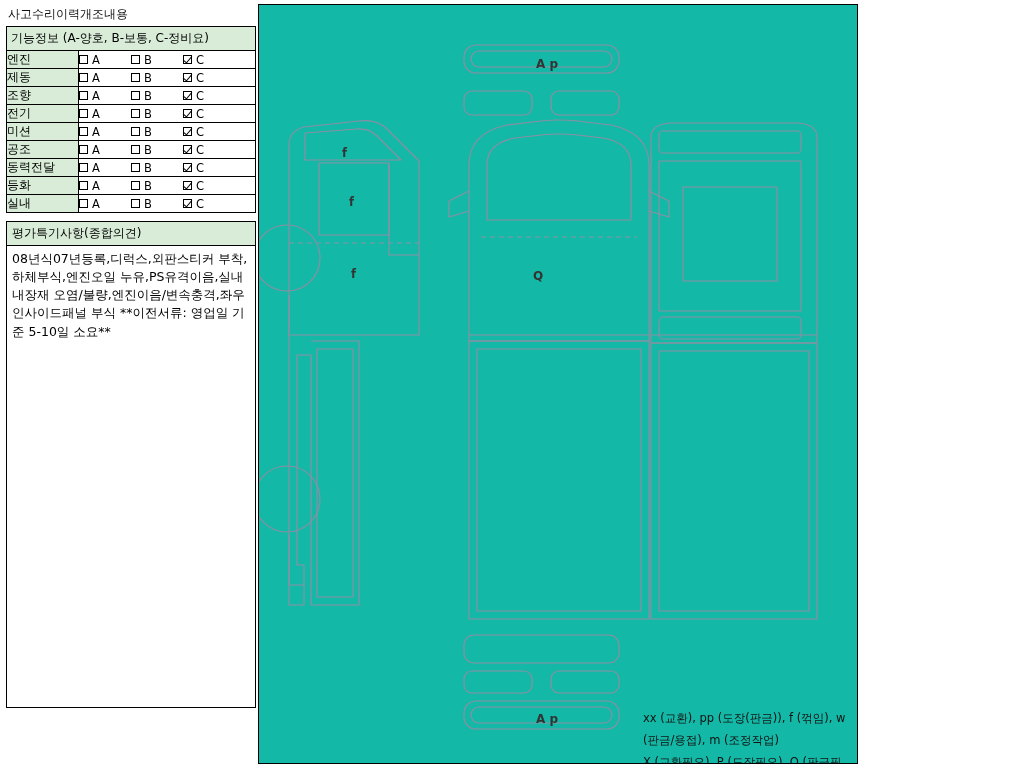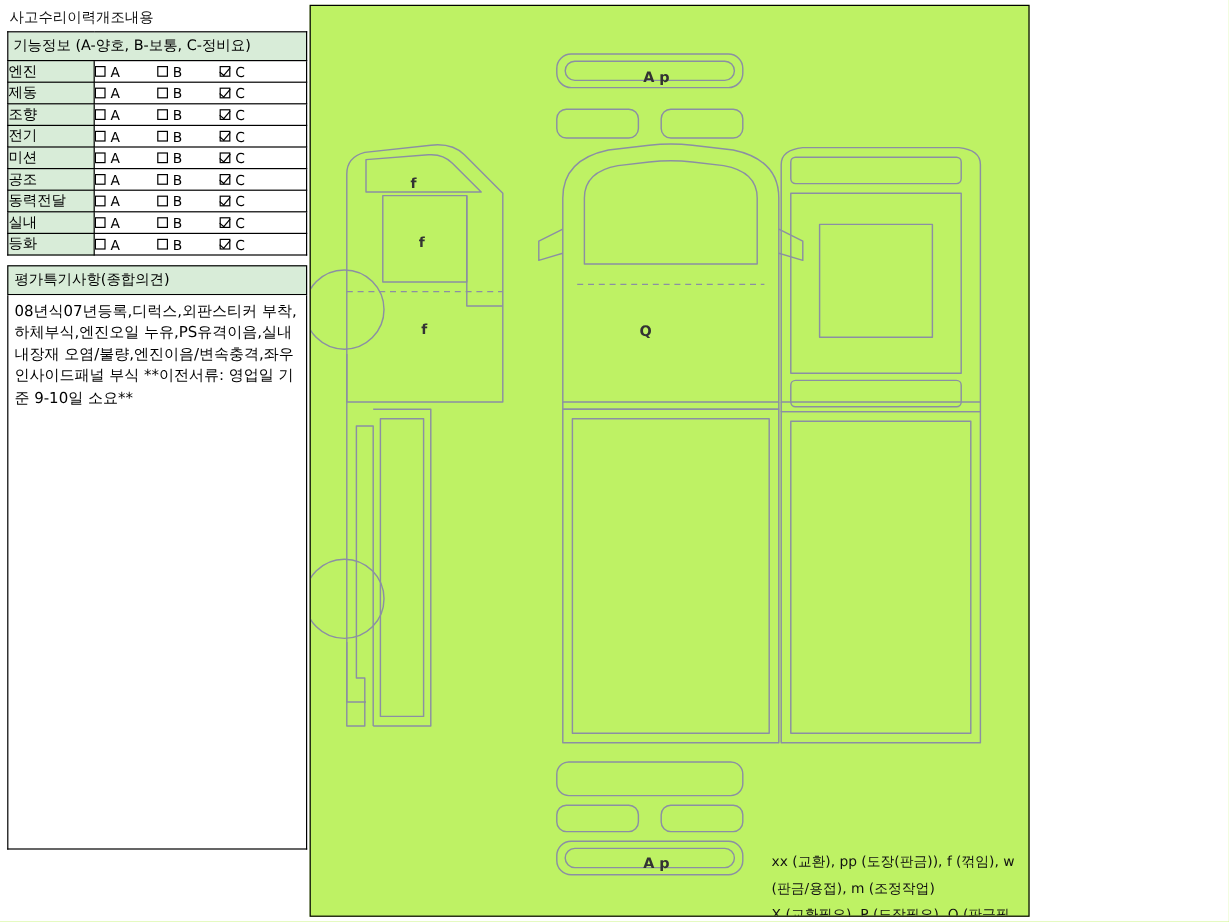--- a/index.html
+++ b/index.html
@@ -88,21 +88,21 @@
     word-break:break-all;
     overflow:hidden;
   }
 
   
   .right {
     position:absolute;
     left:258px; top:4px;
     width:600px; height:760px;
     border:1px solid #000;
-    background:#bef264;
+    background:#14b8a6;
     overflow:hidden;
   }
   .diagram { position:absolute; left:0; top:0; width:760px; height:760px; }
 
   .mark {
     position:absolute;
     font-size:12px;
     font-weight:bold;
     color:#333;
     white-space:nowrap;
@@ -267,41 +267,41 @@
                 </span>
             <span class="opt">
                   <span class="box checked"></span>
                   <span>C</span>
                 </span>
           </div>
         </td>
       </tr>
 
       <tr>
+        <td class="lbl-cell">등화</td>
+        <td class="opt-cell">
+          <div class="opts">
+            <span class="opt">
+                  <span class="box"></span>
+                  <span>A</span>
+                </span>
+            <span class="opt">
+                  <span class="box"></span>
+                  <span>B</span>
+                </span>
+            <span class="opt">
+                  <span class="box checked"></span>
+                  <span>C</span>
+                </span>
+          </div>
+        </td>
+      </tr>
+
+      <tr>
         <td class="lbl-cell">실내</td>
-        <td class="opt-cell">
-          <div class="opts">
-            <span class="opt">
-                  <span class="box"></span>
-                  <span>A</span>
-                </span>
-            <span class="opt">
-                  <span class="box"></span>
-                  <span>B</span>
-                </span>
-            <span class="opt">
-                  <span class="box checked"></span>
-                  <span>C</span>
-                </span>
-          </div>
-        </td>
-      </tr>
-
-      <tr>
-        <td class="lbl-cell">등화</td>
         <td class="opt-cell">
           <div class="opts">
             <span class="opt">
                   <span class="box"></span>
                   <span>A</span>
                 </span>
             <span class="opt">
                   <span class="box"></span>
                   <span>B</span>
                 </span>
@@ -309,21 +309,21 @@
                   <span class="box checked"></span>
                   <span>C</span>
                 </span>
           </div>
         </td>
       </tr>
     </tbody>
       </table>
 
     <div class="notes-title-box">평가특기사항(종합의견)</div>
-    <div class="notes-body">08년식07년등록,디럭스,외판스티커 부착,하체부식,엔진오일 누유,PS유격이음,실내내장재 오염/불량,엔진이음/변속충격,좌우인사이드패널 부식 **이전서류: 영업일 기준 9-10일 소요**</div>
+    <div class="notes-body">08년식07년등록,디럭스,외판스티커 부착,하체부식,엔진오일 누유,PS유격이음,실내내장재 오염/불량,엔진이음/변속충격,좌우인사이드패널 부식 **이전서류: 영업일 기준 5-10일 소요**</div>
   </div>
 
   <div class="right">
 
     <svg class="diagram" viewBox="0 0 760 760" xmlns="http://www.w3.org/2000/svg">
       <g fill="none" stroke="#8b8fa3" stroke-width="1.2" stroke-linejoin="round">
 
         <rect x="205" y="40" width="155" height="28" rx="12"></rect>
         <rect x="212" y="46" width="141" height="16" rx="8"></rect>
         <rect x="205" y="86" width="68" height="24" rx="8"></rect>

